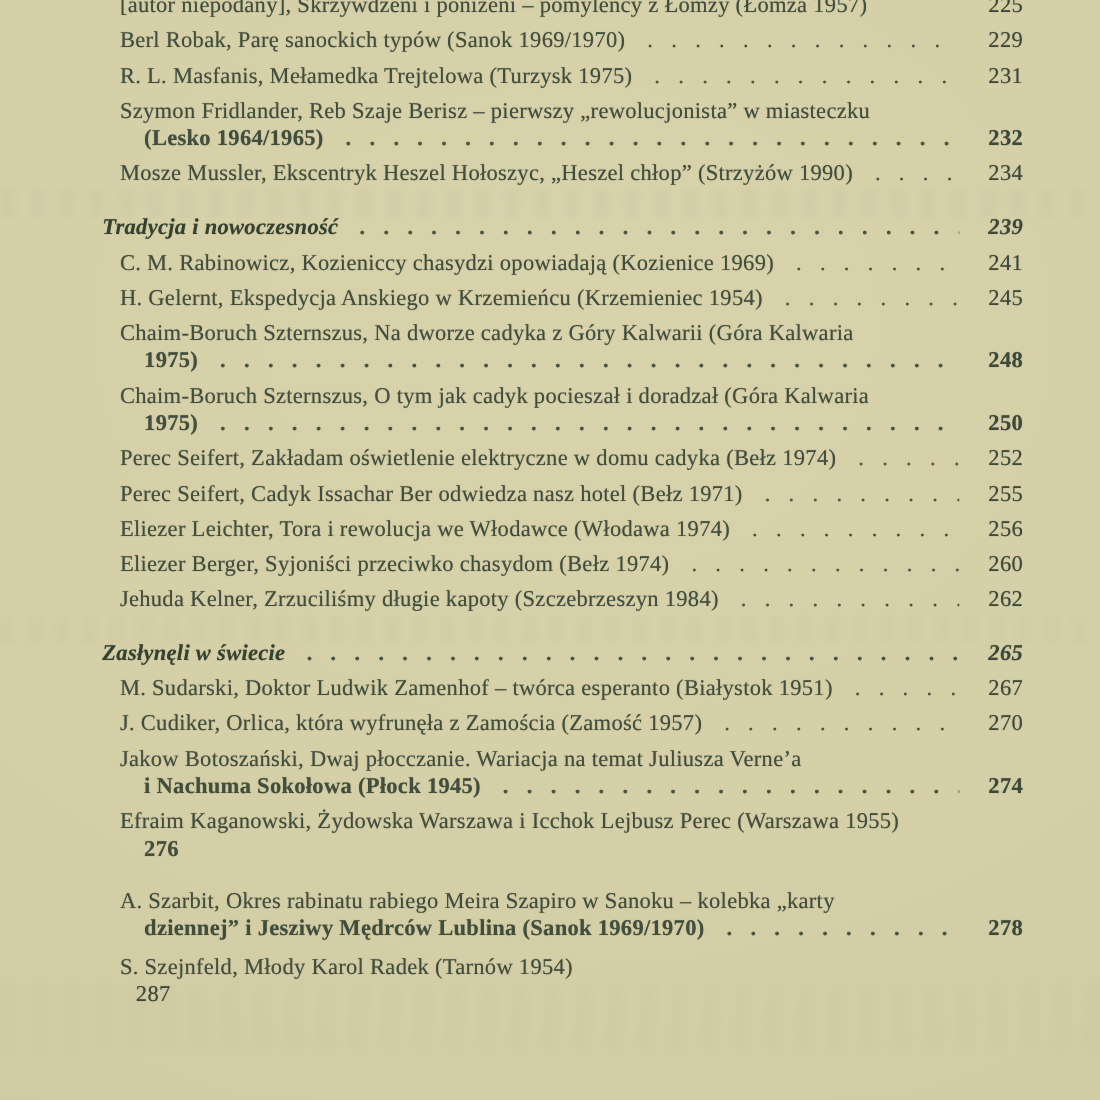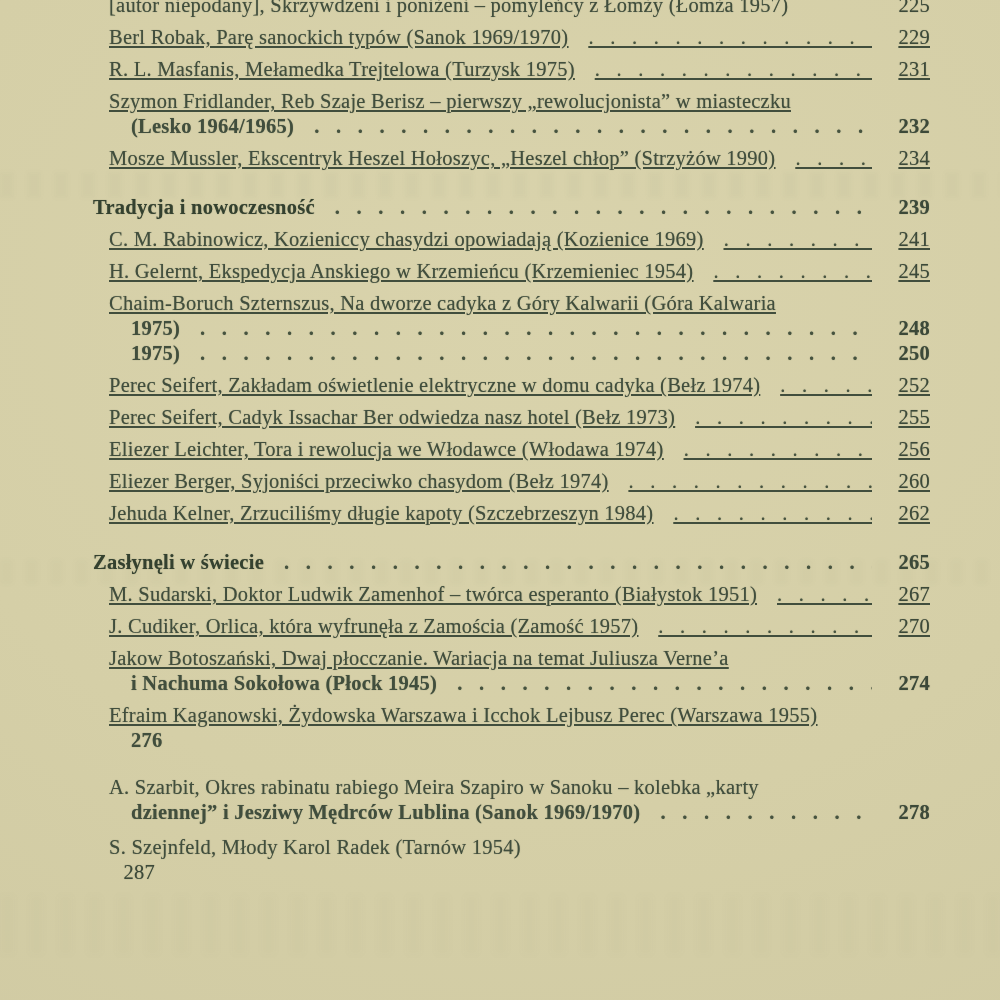--- a/index.html
+++ b/index.html
@@ -24,24 +24,24 @@
     align-items: baseline;
     height: 25px;
     line-height: 25px;
     font-size: 20.5px;
     letter-spacing: 0.25px;
     color: #414e3d;
     padding-right: 70px;
     white-space: nowrap;
     text-shadow: 0 0 1px rgba(63, 77, 59, 0.55);
   }
-  .il0 { padding-left: 93px; }
+  .il0 { padding-left: 93px; font-style: italic; }
   .il1 { padding-left: 109px; }
   .il2 { padding-left: 131px; font-weight: bold; }
-  .mt7  { margin-top: 7px; text-decoration: underline; }
+  .mt7  { margin-top: 7px; }
   .mt9  { margin-top: 10px; flex-direction: column; }
   .mt10 { margin-top: 22px; }
   .mth  { margin-top: 24px; }
   .bold { font-weight: bold; color: #34412f; }
   .txt { flex: 0 0 auto; }
   .leader {
     flex: 1 1 auto;
     overflow: hidden;
     white-space: nowrap;
     padding-left: 20px;
@@ -138,35 +138,38 @@
     <div class="line il1 mt7">
       <span class="txt">Chaim-Boruch Szternszus, Na dworze cadyka z Góry Kalwarii (Góra Kalwaria</span>
     </div>
 
     <div class="line il2">
       <span class="txt">1975)</span>
       <span class="leader">. . . . . . . . . . . . . . . . . . . . . . . . . . . . . . . . . . . . . . . . . . . . . . . . . .</span>
       <span class="pg">248</span>
     </div>
 
+    <div class="line il1 mt7">
+      <span class="txt">Chaim-Boruch Szternszus, O tym jak cadyk pocieszał i doradzał (Góra Kalwaria</span>
+    </div>
 
     <div class="line il2">
       <span class="txt">1975)</span>
       <span class="leader">. . . . . . . . . . . . . . . . . . . . . . . . . . . . . . . . . . . . . . . . . . . . . . . . . .</span>
       <span class="pg">250</span>
     </div>
 
     <div class="line il1 mt7">
       <span class="txt">Perec Seifert, Zakładam oświetlenie elektryczne w domu cadyka (Bełz 1974)</span>
       <span class="leader">. . . . . . . . . . . . . . . . . . . . . . . . . . . . . . . . . . . . . . . . . . . . . . . . . .</span>
       <span class="pg">252</span>
     </div>
 
     <div class="line il1 mt7">
-      <span class="txt">Perec Seifert, Cadyk Issachar Ber odwiedza nasz hotel (Bełz 1973)</span>
+      <span class="txt">Perec Seifert, Cadyk Issachar Ber odwiedza nasz hotel (Bełz 1971)</span>
       <span class="leader">. . . . . . . . . . . . . . . . . . . . . . . . . . . . . . . . . . . . . . . . . . . . . . . . . .</span>
       <span class="pg">255</span>
     </div>
 
     <div class="line il1 mt7">
       <span class="txt">Eliezer Leichter, Tora i rewolucja we Włodawce (Włodawa 1974)</span>
       <span class="leader">. . . . . . . . . . . . . . . . . . . . . . . . . . . . . . . . . . . . . . . . . . . . . . . . . .</span>
       <span class="pg">256</span>
     </div>
 

